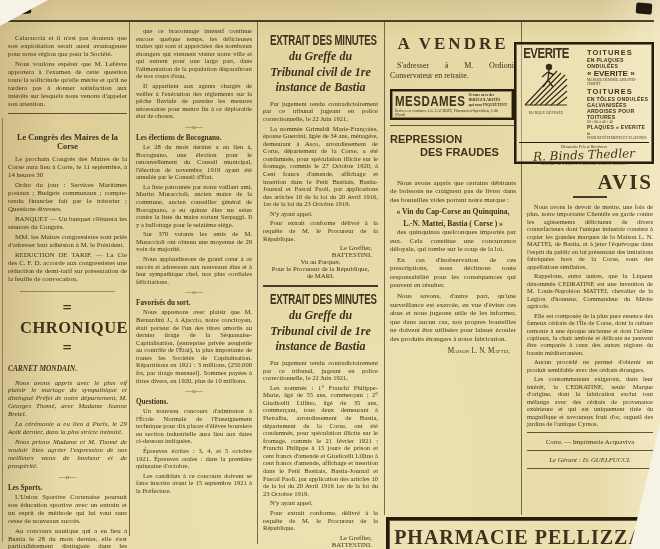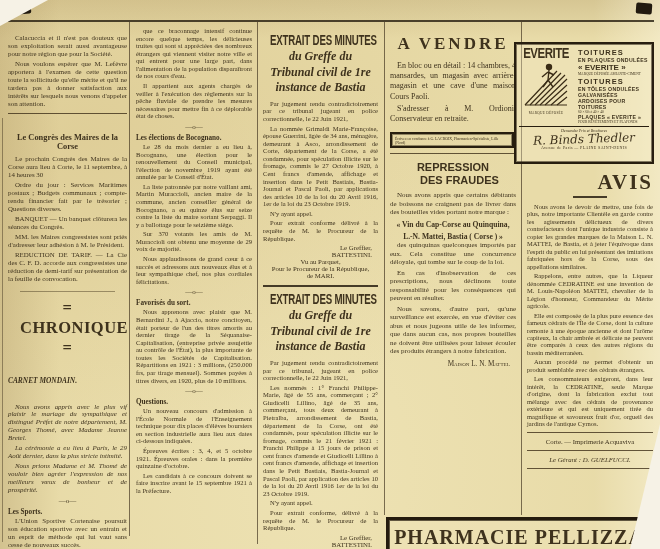--- a/index.html
+++ b/index.html
@@ -22,21 +22,21 @@
 
   p.body { font-size:6.6px; line-height:1.15; text-align:justify; text-indent:7px; margin:0 0 2px; }
   #col1 p.body { font-size:6.9px; }
   .italic { font-style:italic; }
   .sep { text-align:center; font-size:7px; margin:3px 0 2px; }
 
   .h-congres { font-size:8.4px; font-weight:bold; text-align:center; margin:6px 0 4px;
                border-top:1px solid rgba(62,48,25,.8); padding-top:19px; }
   .h-chronique { font-size:16.5px; font-weight:bold; text-align:center; margin:8px 12px 3px;
                  border-top:1px solid rgba(62,48,25,.45); padding-top:6px; letter-spacing:.5px; }
-  .h-carnet { font-size:7.4px; font-weight:bold; font-style:italic; margin:18px 0; }
+  .h-carnet { font-size:7.4px; font-weight:bold; font-style:italic; margin:6px 0; }
   .h-run { font-size:7.2px; font-weight:bold; margin:3px 0 1px; }
 
   .h-extrait { font-family:"Liberation Sans", sans-serif; font-weight:700; font-size:11px;
                text-align:center; margin:0 0 3px; white-space:nowrap;
                transform:scale(.88,1.3); transform-origin:center; letter-spacing:-.2px; }
   .h-extrait-sub { font-size:12px; font-weight:bold; font-style:italic; text-align:center;
                    line-height:1.3; margin:2px 6px 4px; }
   .sig-r { text-align:right; font-size:6.8px; margin-right:6px; }
   .sig-c { text-align:center; font-size:6.8px; }
   .rule { height:1px; background:rgba(62,48,25,.8); margin:4px 0; }
@@ -44,30 +44,30 @@
 
   .h-vendre { font-size:17px; font-weight:bold; text-align:center; letter-spacing:3px; margin:6px 0 7px; }
   .vendre p.body { font-size:8px; line-height:1.28; }
   .mesdames-box { border:2px solid #271e0f; box-shadow:inset 0 0 0 1px rgba(39,30,15,.45);
                   padding:2px 3px 1px; margin:8px 2px 5px 0; }
   .mes-row { display:flex; align-items:center; gap:3px; }
   .mes-title { font-family:"Liberation Sans", sans-serif; font-weight:bold; font-size:11.5px;
                letter-spacing:.5px; transform:scaleY(1.25); white-space:nowrap; }
   .mes-side { font-size:3.8px; line-height:1.25; font-weight:bold; }
   .mes-bottom { font-size:3.8px; margin-top:1px; }
-  .h-frau1 { font-family:"Liberation Sans", sans-serif; font-weight:bold; font-size:11px; margin:7px 0 0;text-align:center; }
-  .h-frau2 { font-family:"Liberation Sans", sans-serif; font-weight:bold; font-size:11px; margin:1px 0 5px 30px; }
+  .h-frau1 { font-family:"Liberation Sans", sans-serif; font-weight:bold; font-size:11px; margin:7px 0 0; }
+  .h-frau2 { font-family:"Liberation Sans", sans-serif; font-weight:bold; font-size:11px; margin:1px 0 21px 30px; }
   .fraudes p.body { font-size:7px; line-height:1.22; }
   .quote { font-size:7.6px; font-weight:bold; text-align:center; margin:3px 0 0; }
   .sig-maison { font-size:7.2px; text-align:right; font-variant:small-caps; margin:4px 6px 0 0; }
 
   .everite-box { position:absolute; left:514px; top:42px; width:140px; height:122px; box-sizing:border-box;
                  border:2px solid #271e0f; box-shadow:inset 0 0 0 1px rgba(39,30,15,.55);
                  background:rgba(246,238,202,.35); padding:3px 3px 1px; }
-  .ev-main { display:flex; gap:5px; }
+  .ev-main { display:flex; gap:14px; }
   .ev-left { width:54px; text-align:center; }
   .ev-brand { font-family:"Liberation Sans", sans-serif; font-weight:bold; font-size:11.5px;
               transform:scaleY(1.35); letter-spacing:-.5px; }
   .ev-caption { font-size:3.4px; letter-spacing:.3px; }
   .ev-right { flex:1; }
   .ev-big { font-family:"Liberation Sans", sans-serif; font-weight:bold; font-size:7.5px; letter-spacing:1px; margin-top:1px; }
   .ev-med { font-family:"Liberation Sans", sans-serif; font-weight:bold; font-size:5.2px; letter-spacing:.3px; }
   .ev-brand2 { font-family:"Liberation Sans", sans-serif; font-weight:bold; font-size:8px; }
   .ev-tiny { font-size:3.5px; }
   .ev-footer { border-top:1px solid #271e0f; margin-top:2px; padding-top:1px; text-align:center; }
@@ -179,24 +179,31 @@
       <div class="sig-r">Le Greffier,</div>
       <div class="sig-r">BATTESTINI.</div>
       <div class="sig-c">Vu au Parquet,</div>
       <div class="sig-c">Pour le Procureur de la République,</div>
     </div>
   </div>
 
   <div class="col" id="col4">
     <div class="vendre">
       <h2 class="h-vendre">A VENDRE</h2>
-      <p class="body">En bloc ou en détail : 14 chambres, 4 mansardes, un magasin avec arrière-magasin et une cave d'une maison Cours Paoli.</p>
       <p class="body">S'adresser à M. Ordioni, Conservateur en retraite.</p>
     </div>
     <div class="mesdames-box">
+      <div class="mes-row">
+        <span class="mes-title">MESDAMES</span>
+        <span class="mes-side">
+          <span>Si vous avez des</span><br>
+          <span>IRRÉGULARITÉS</span><br>
+          <span>qui vous INQUIÈTENT</span>
+        </span>
+      </div>
       <div class="mes-bottom">Écrivez en confiance à G. LACROIX, Pharmacien-Spécialiste, Lille (Nord)</div>
     </div>
     <div class="rule"></div>
     <div class="fraudes">
       <h3 class="h-frau1">REPRESSION</h3>
       <h3 class="h-frau2">DES FRAUDES</h3>
       <p class="body">Nous avons appris que certains débitants de boissons ne craignent pas de livrer dans des bouteilles vides portant notre marque :</p>
       <div class="quote">« Vin du Cap-Corse au Quinquina,</div>
       <div class="quote">L.-N. Mattei, Bastia ( Corse ) »</div>
       <p class="body">des quinquinas quelconques importés par eux. Cela constitue une concurrence déloyale, qui tombe sur le coup de la loi.</p>

